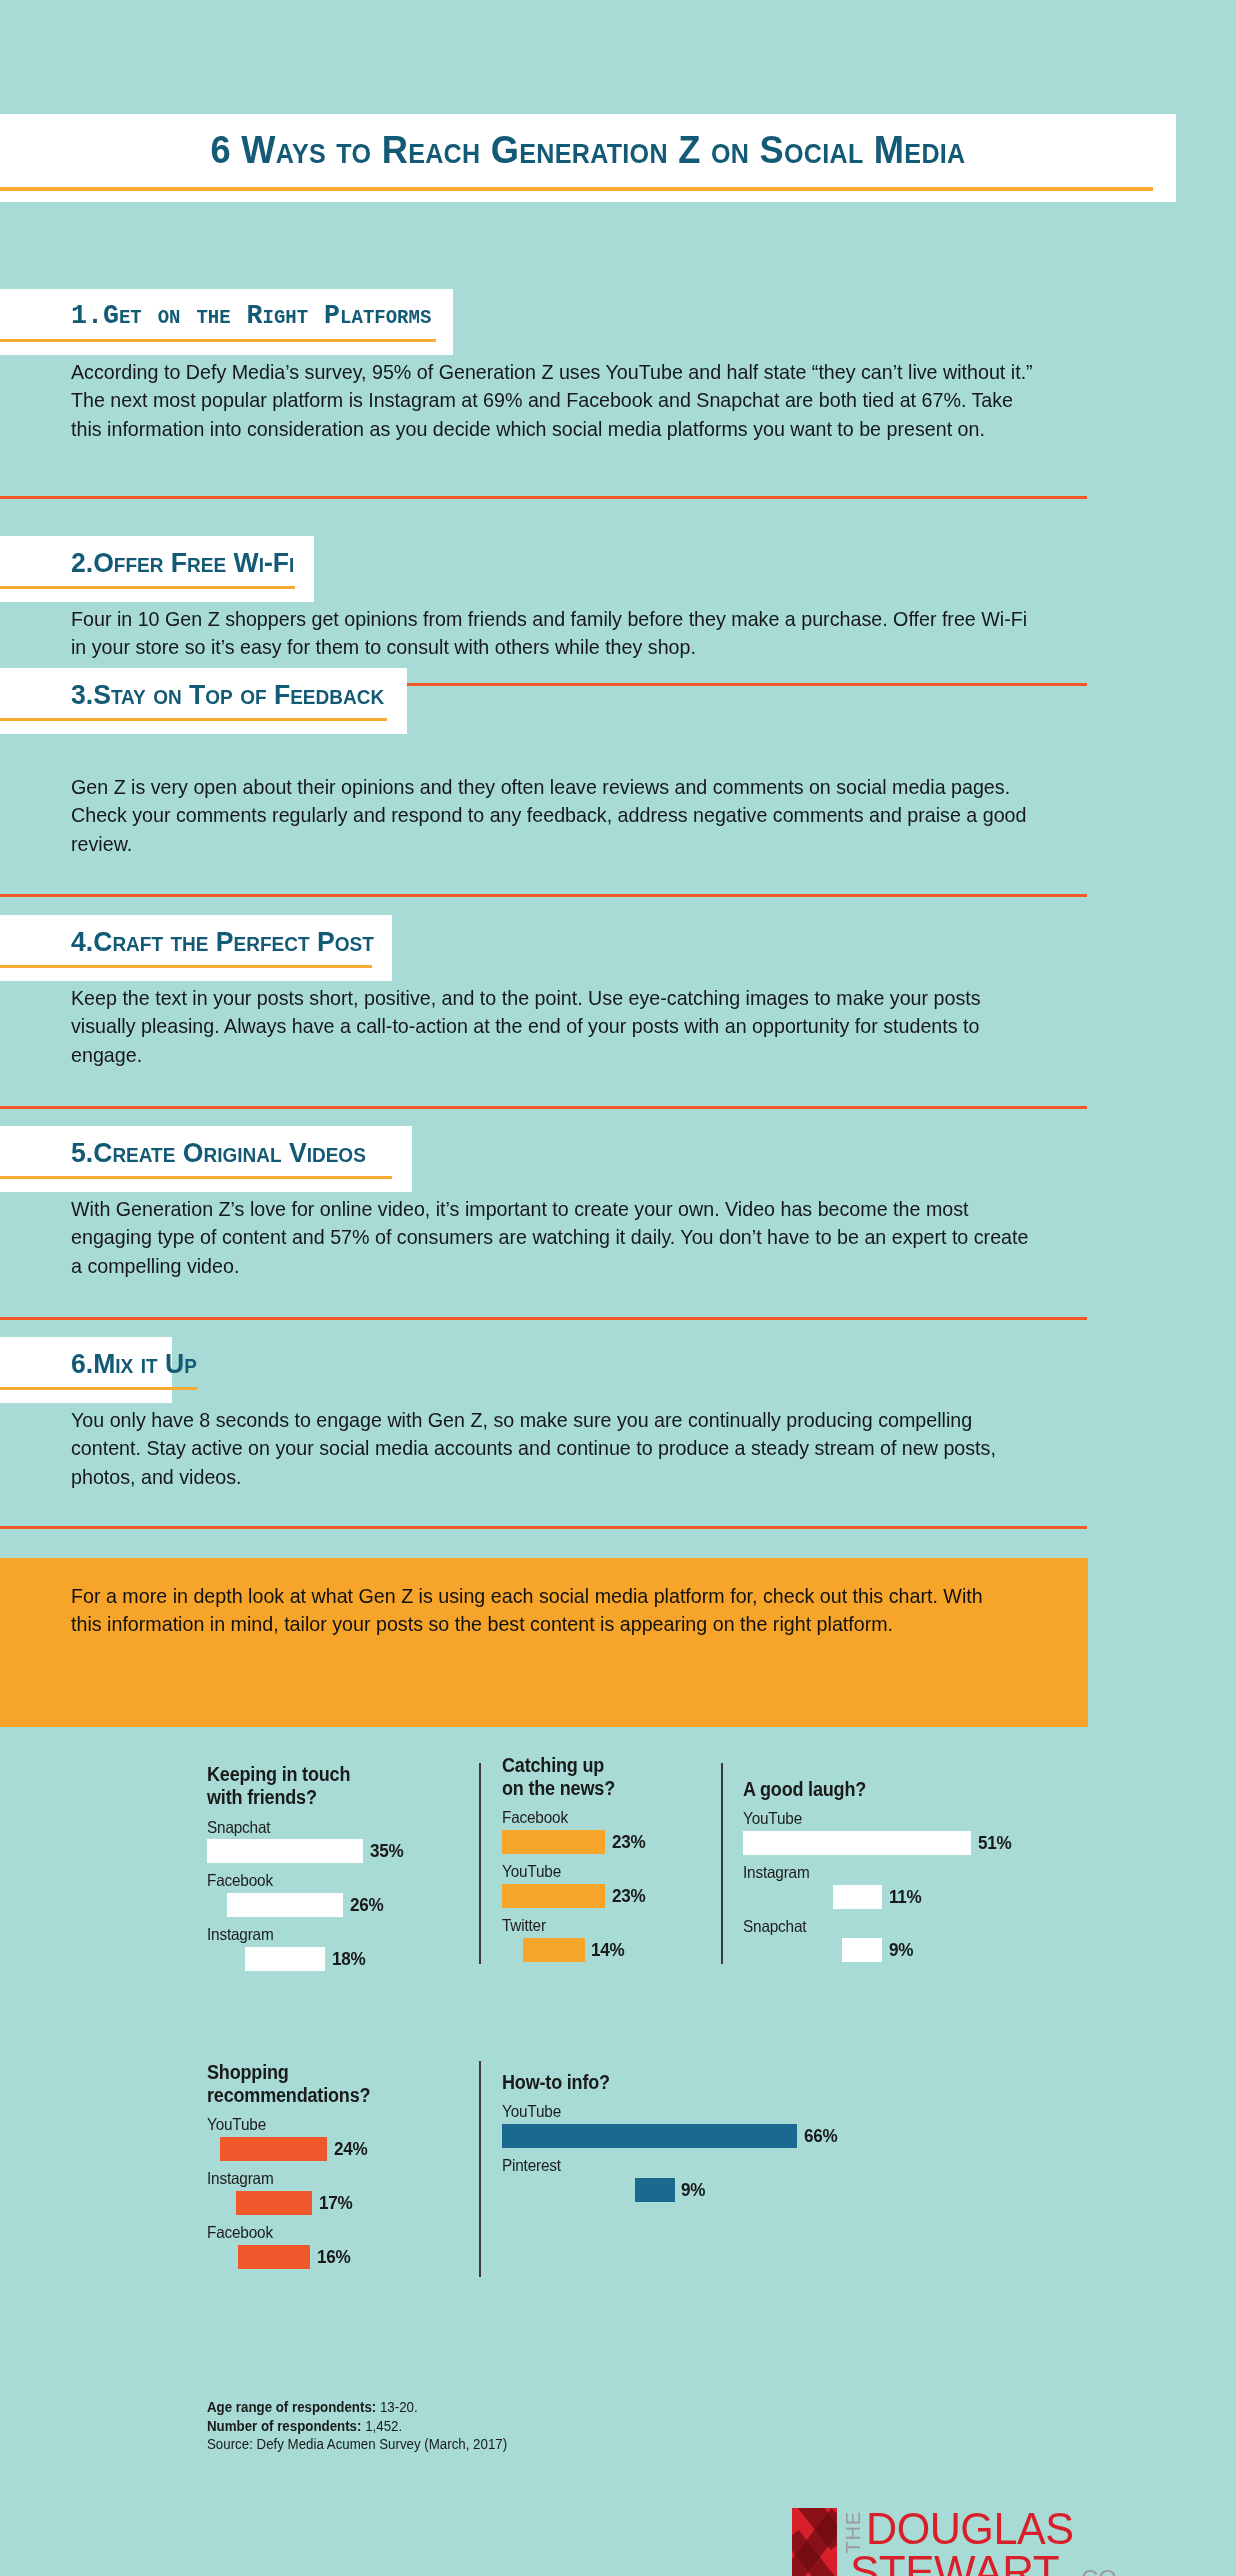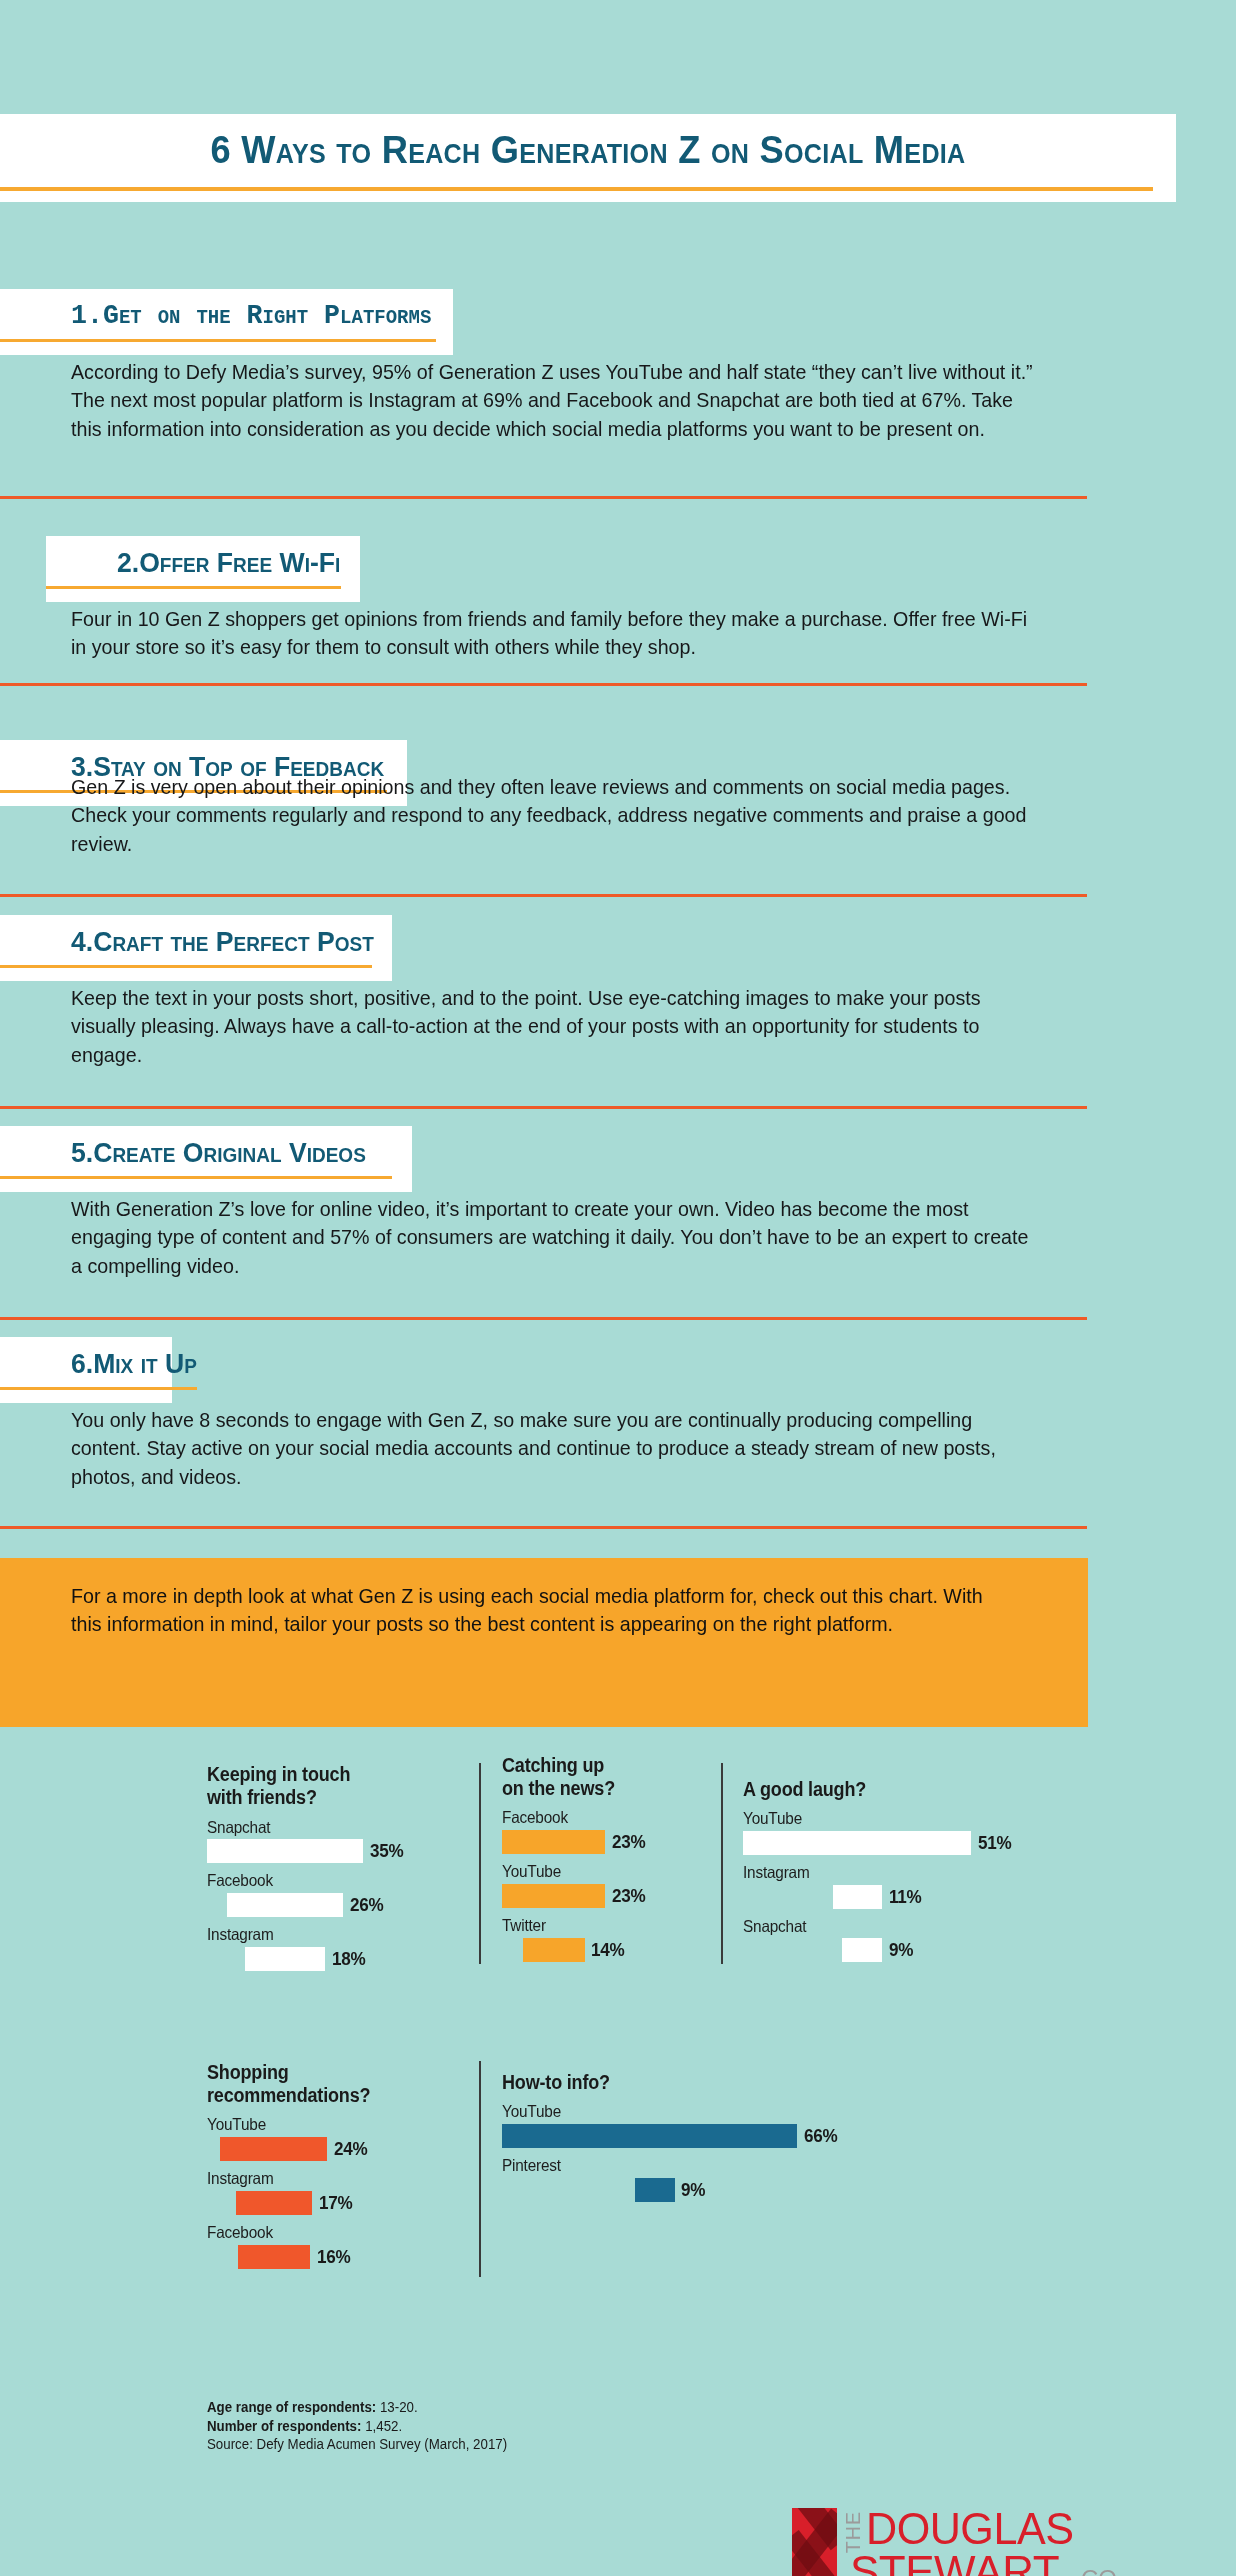--- a/index.html
+++ b/index.html
@@ -248,29 +248,29 @@
 <div id="sections-root">
     <div class="section">
       <div class="sec-head-box" style="top: 289px; width: 453px; font-family: Liberation Mono, monospace;">
         <div class="sec-head-label">1.Get on the Right Platforms</div>
         <div class="sec-head-rule" style="width: 436px;"></div>
       </div>
       <div class="sec-body" style="top: 358px;">According to Defy Media’s survey, 95% of Generation Z uses YouTube and half state “they can’t live without it.” The next most popular platform is Instagram at 69% and Facebook and Snapchat are both tied at 67%. Take this information into consideration as you decide which social media platforms you want to be present on.</div>
       <div class="sec-divider" style="top: 496px;"></div>
     </div>
     <div class="section">
-      <div class="sec-head-box" style="top: 536px; width: 314px; margin-left: 46px;">
+      <div class="sec-head-box" style="top: 536px; width: 314px;">
         <div class="sec-head-label">2.Offer Free Wi-Fi</div>
         <div class="sec-head-rule" style="width: 295px;"></div>
       </div>
       <div class="sec-body" style="top: 605px;">Four in 10 Gen Z shoppers get opinions from friends and family before they make a purchase. Offer free Wi-Fi in your store so it’s easy for them to consult with others while they shop.</div>
       <div class="sec-divider" style="top: 683px;"></div>
     </div>
     <div class="section">
-      <div class="sec-head-box" style="top: 740px; width: 407px;">
+      <div class="sec-head-box" style="top: 668px; width: 407px;">
         <div class="sec-head-label">3.Stay on Top of Feedback</div>
         <div class="sec-head-rule" style="width: 387px;"></div>
       </div>
       <div class="sec-body" style="top: 773px;">Gen Z is very open about their opinions and they often leave reviews and comments on social media pages. Check your comments regularly and respond to any feedback, address negative comments and praise a good review.</div>
       <div class="sec-divider" style="top: 894px;"></div>
     </div>
     <div class="section">
       <div class="sec-head-box" style="top: 915px; width: 392px;">
         <div class="sec-head-label">4.Craft the Perfect Post</div>
         <div class="sec-head-rule" style="width: 372px;"></div>

